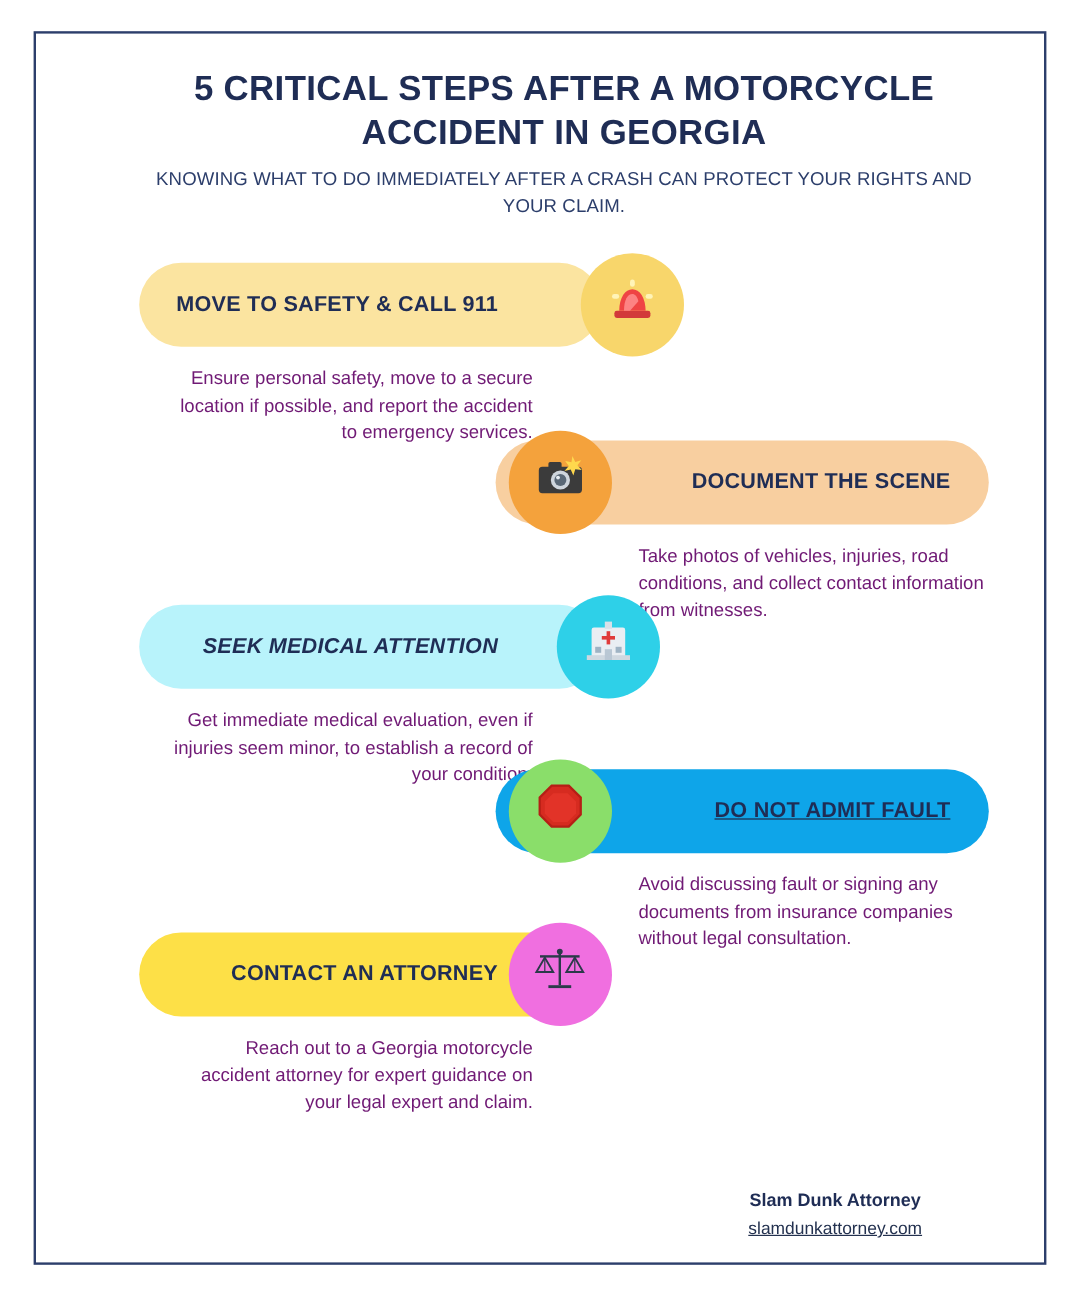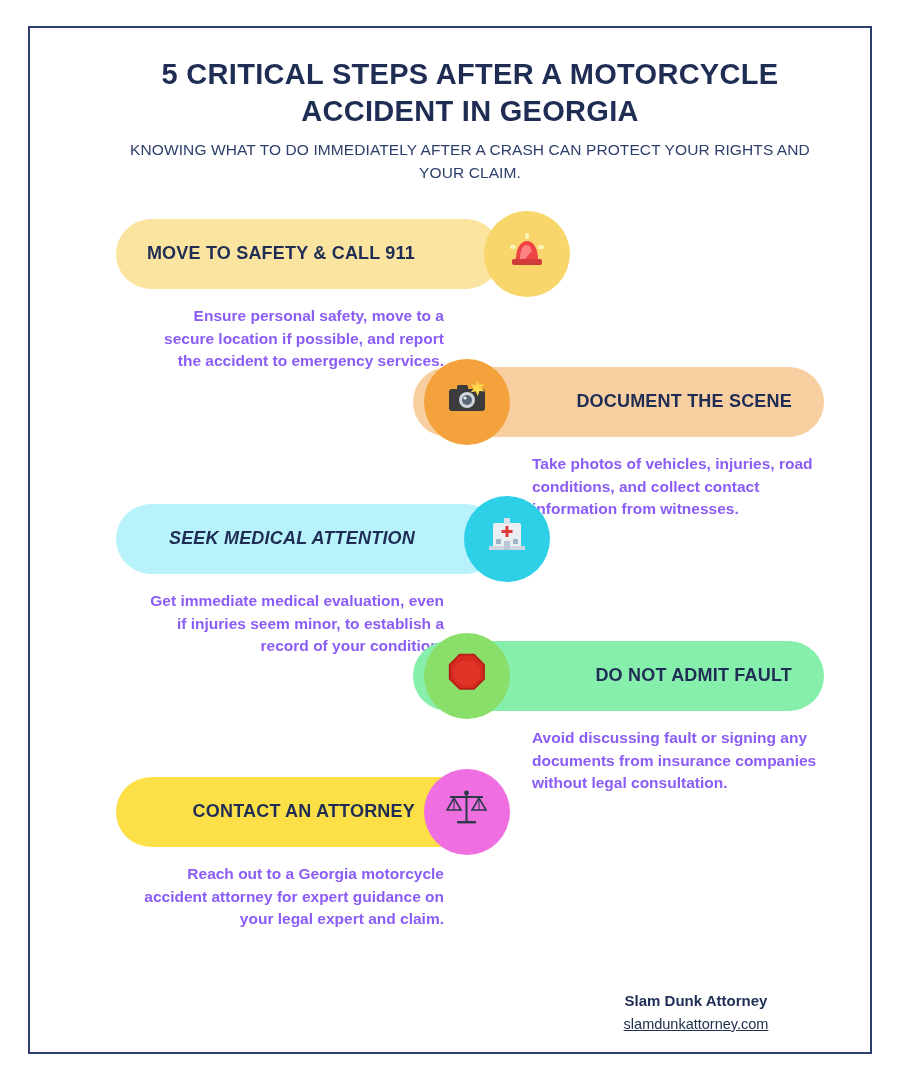--- a/index.html
+++ b/index.html
@@ -118,24 +118,23 @@
     justify-content: center;
     font-size: 42px;
     line-height: 1;
   }
   .circle.at-left { left: 340px; }
   .circle.at-right { left: 340px; }
 
   .desc {
     font-size: 15.5px;
     line-height: 1.47;
-    color: #8b5cf6;
+    color: #701a75;
     width: 300px;
     margin-top: 8px;
-    font-weight: bold;
   }
   .desc.left {
     margin-left: 60px;
     text-align: right;
   }
   .desc.right {
     margin-left: 448px;
     text-align: left;
   }
 
@@ -234,21 +233,21 @@
                 <rect x="19" y="28" width="6" height="9" fill="#b9c7d4"></rect>
               </svg>
             </span>
           </div>
         </div>
         <div class="desc left">Get immediate medical evaluation, even if injuries seem minor, to establish a record of your condition.</div>
       </div>
 
       <div class="step" style="top:422px;">
         <div class="pillrow">
-          <div class="pill right" style="background:#86efac;">
+          <div class="pill right" style="background:#0ea5e9;text-decoration:underline;">
             <span class="pill-label">DO NOT ADMIT FAULT</span>
           </div>
           <div class="circle at-right" style="background:#8ade6a;left:340px;">
             <span class="ico">
               <svg width="44" height="44" viewBox="0 0 44 44">
                 <polygon points="14.5,6 29.5,6 40,16.5 40,31.5 29.5,42 14.5,42 4,31.5 4,16.5" transform="translate(0,-2) scale(0.95) translate(1,1)" fill="#d62b20" stroke="#b51f16" stroke-width="2"></polygon>
                 <polygon points="16,11 28,11 35,18 35,28 28,35 16,35 9,28 9,18" fill="#e8372c" opacity="0.65"></polygon>
               </svg>
             </span>
           </div>

